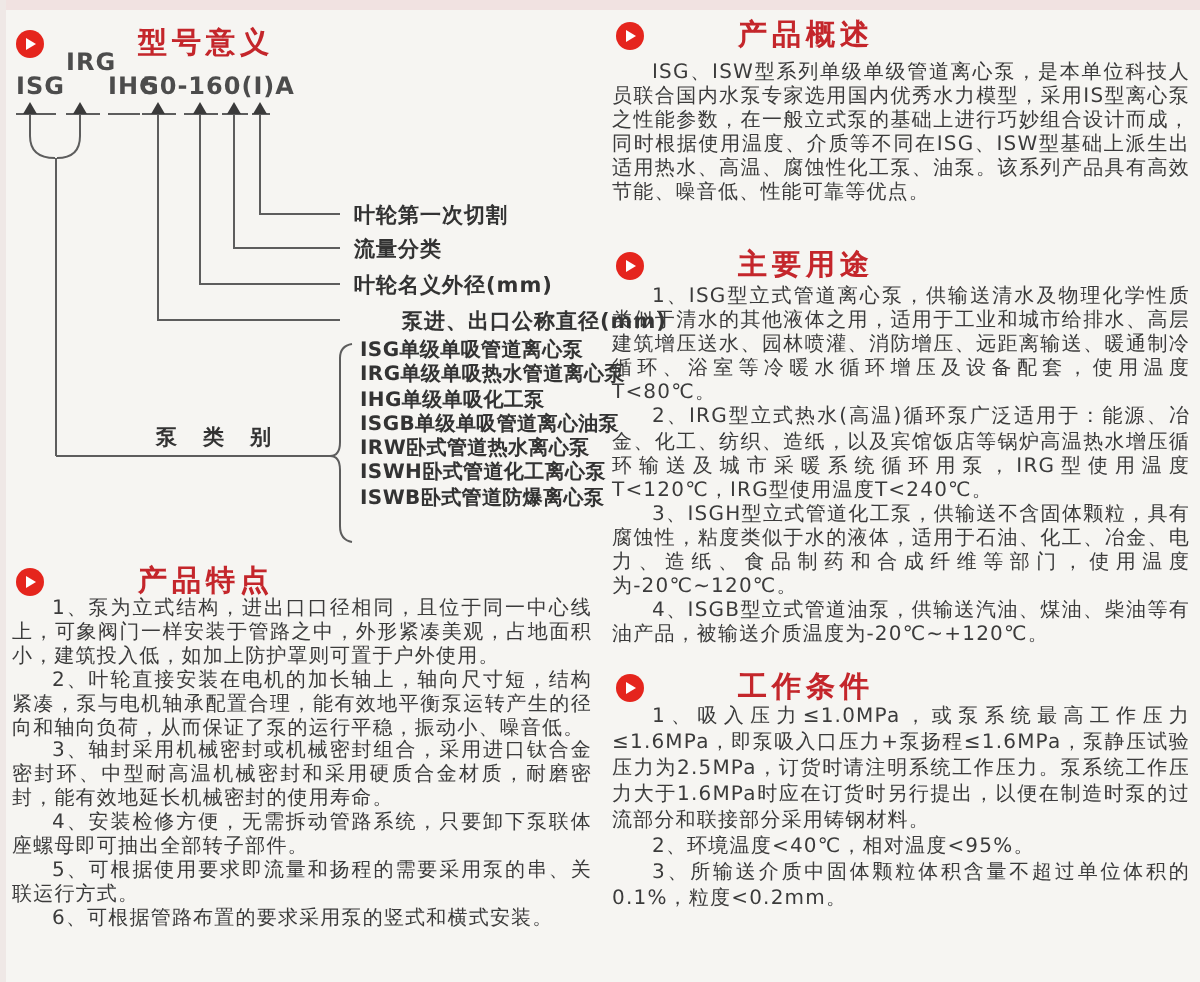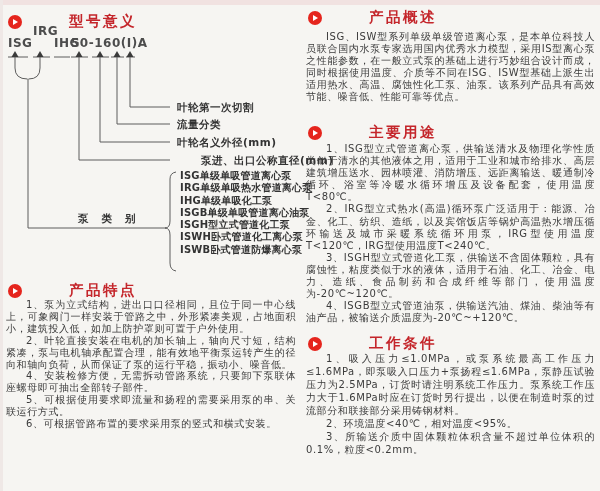--- a/index.html
+++ b/index.html
@@ -81,34 +81,35 @@
 <span class="dlabel" style="left:177px;top:118px;">流量分类</span>
 <span class="dlabel" style="left:177px;top:136px;">叶轮名义外径(mm)</span>
 <span class="dlabel" style="left:177px;top:154px;margin-left:24px;">泵进、出口公称直径(mm)</span>
 <span class="dlabel category" style="left:78px;top:212px;">泵类别</span>
 
 <div class="pumplist">
   <div>ISG单级单吸管道离心泵</div>
   <div>IRG单级单吸热水管道离心泵</div>
   <div>IHG单级单吸化工泵</div>
   <div>ISGB单级单吸管道离心油泵</div>
-  <div>ISGH型立式管道化工泵</div>
+  <div>IRW卧式管道热水离心泵</div>
   <div>ISWH卧式管道化工离心泵</div>
   <div>ISWB卧式管道防爆离心泵</div>
 </div>
 
 <div class="hdr" style="left:8px;top:281px;">
   <span class="hicon">
       <span class="tri"></span>
     </span>
   <span class="htitle">产品特点</span>
 </div>
 <div class="txt ltxt" style="left:6px;top:299px;width:290px;height:188px;">
   <p>1、泵为立式结构，进出口口径相同，且位于同一中心线上，可象阀门一样安装于管路之中，外形紧凑美观，占地面积小，建筑投入低，如加上防护罩则可置于户外使用。</p>
   <p>2、叶轮直接安装在电机的加长轴上，轴向尺寸短，结构紧凑，泵与电机轴承配置合理，能有效地平衡泵运转产生的径向和轴向负荷，从而保证了泵的运行平稳，振动小、噪音低。</p>
+  <p>3、轴封采用机械密封或机械密封组合，采用进口钛合金密封环、中型耐高温机械密封和采用硬质合金材质，耐磨密封，能有效地延长机械密封的使用寿命。</p>
   <p>4、安装检修方便，无需拆动管路系统，只要卸下泵联体座螺母即可抽出全部转子部件。</p>
   <p>5、可根据使用要求即流量和扬程的需要采用泵的串、关联运行方式。</p>
   <p>6、可根据管路布置的要求采用泵的竖式和横式安装。</p>
 </div>
 
 <div class="hdr" style="left:308px;top:8px;">
   <span class="hicon">
       <span class="tri"></span>
     </span>
   <span class="htitle">产品概述</span>

